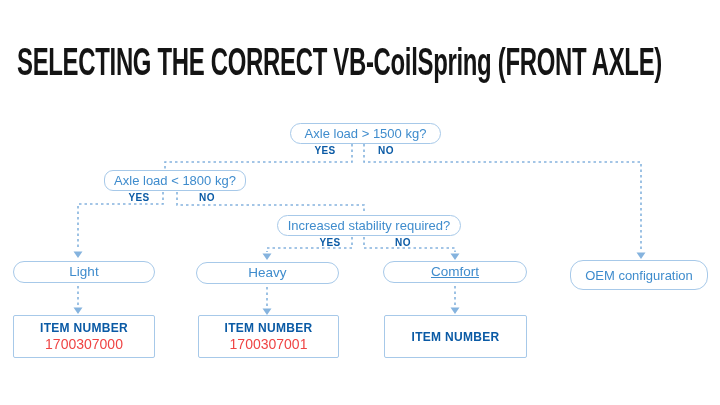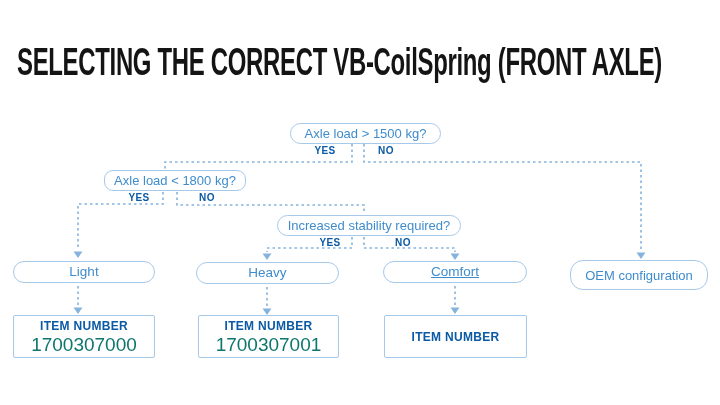--- a/index.html
+++ b/index.html
@@ -60,22 +60,22 @@
     gap: 3px;
   }
   .item-label {
     font-size: 12px;
     font-weight: bold;
     color: #0a5aa5;
     letter-spacing: 0.3px;
     line-height: 1;
   }
   .item-num {
-    font-size: 19px;
-    color: #0f766e;
+    font-size: 14px;
+    color: #ef4444;
     line-height: 1;
   }
 </style>
 </head>
 <body>
 
 <div class="page">
 
   <div class="title">SELECTING THE CORRECT VB-CoilSpring (FRONT AXLE)</div>
 

